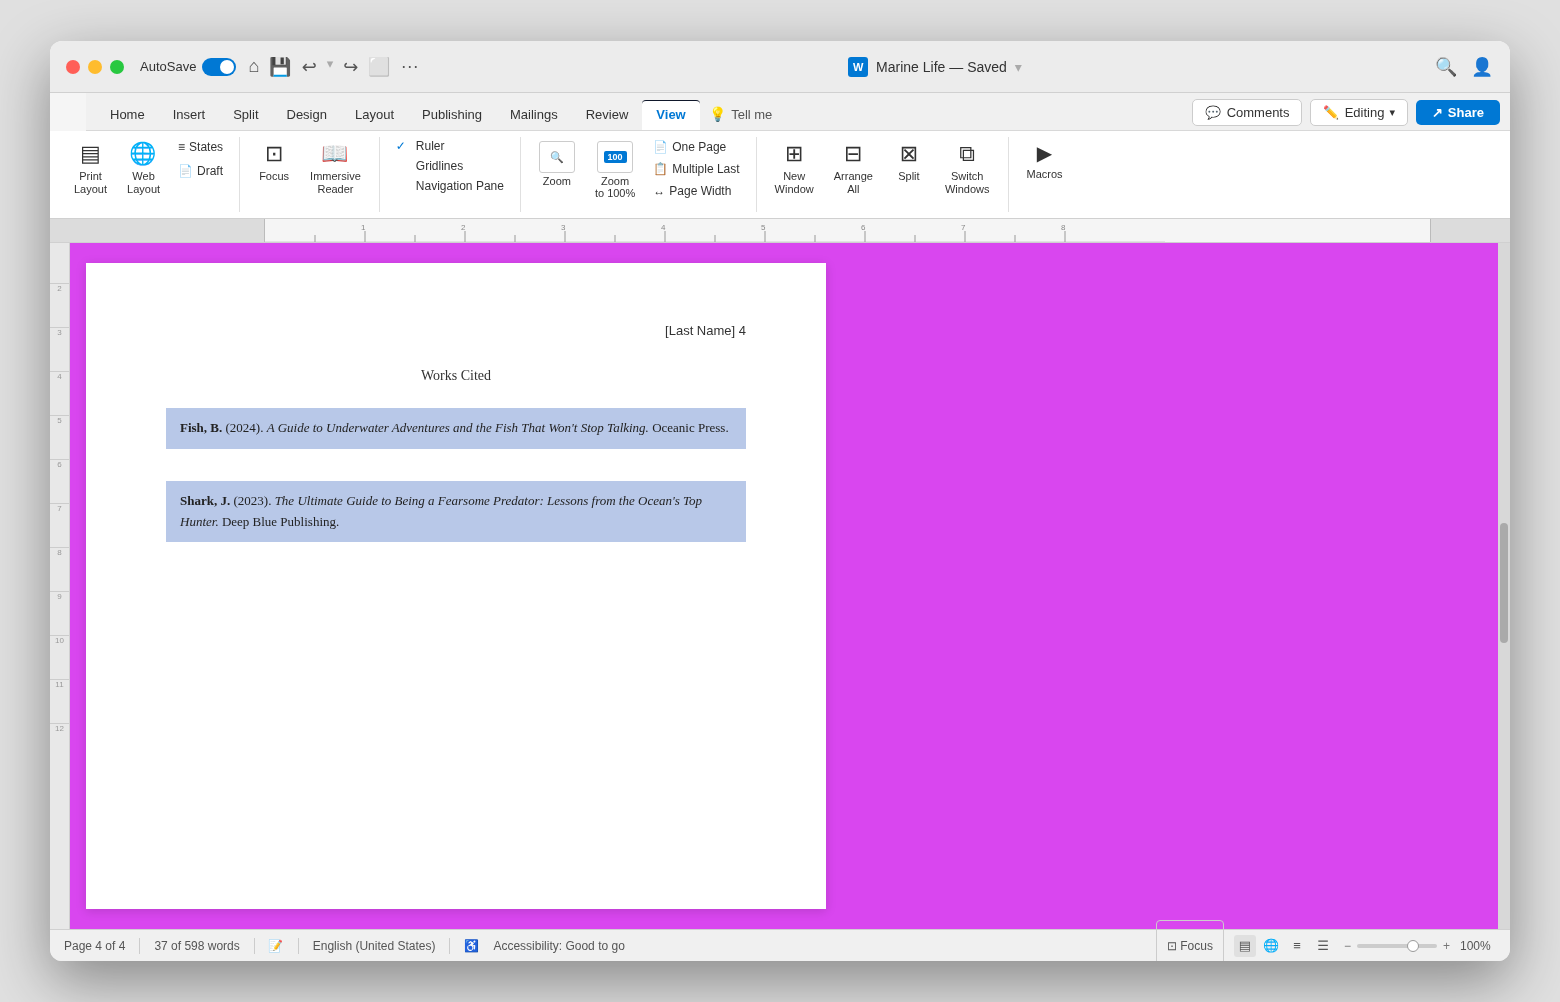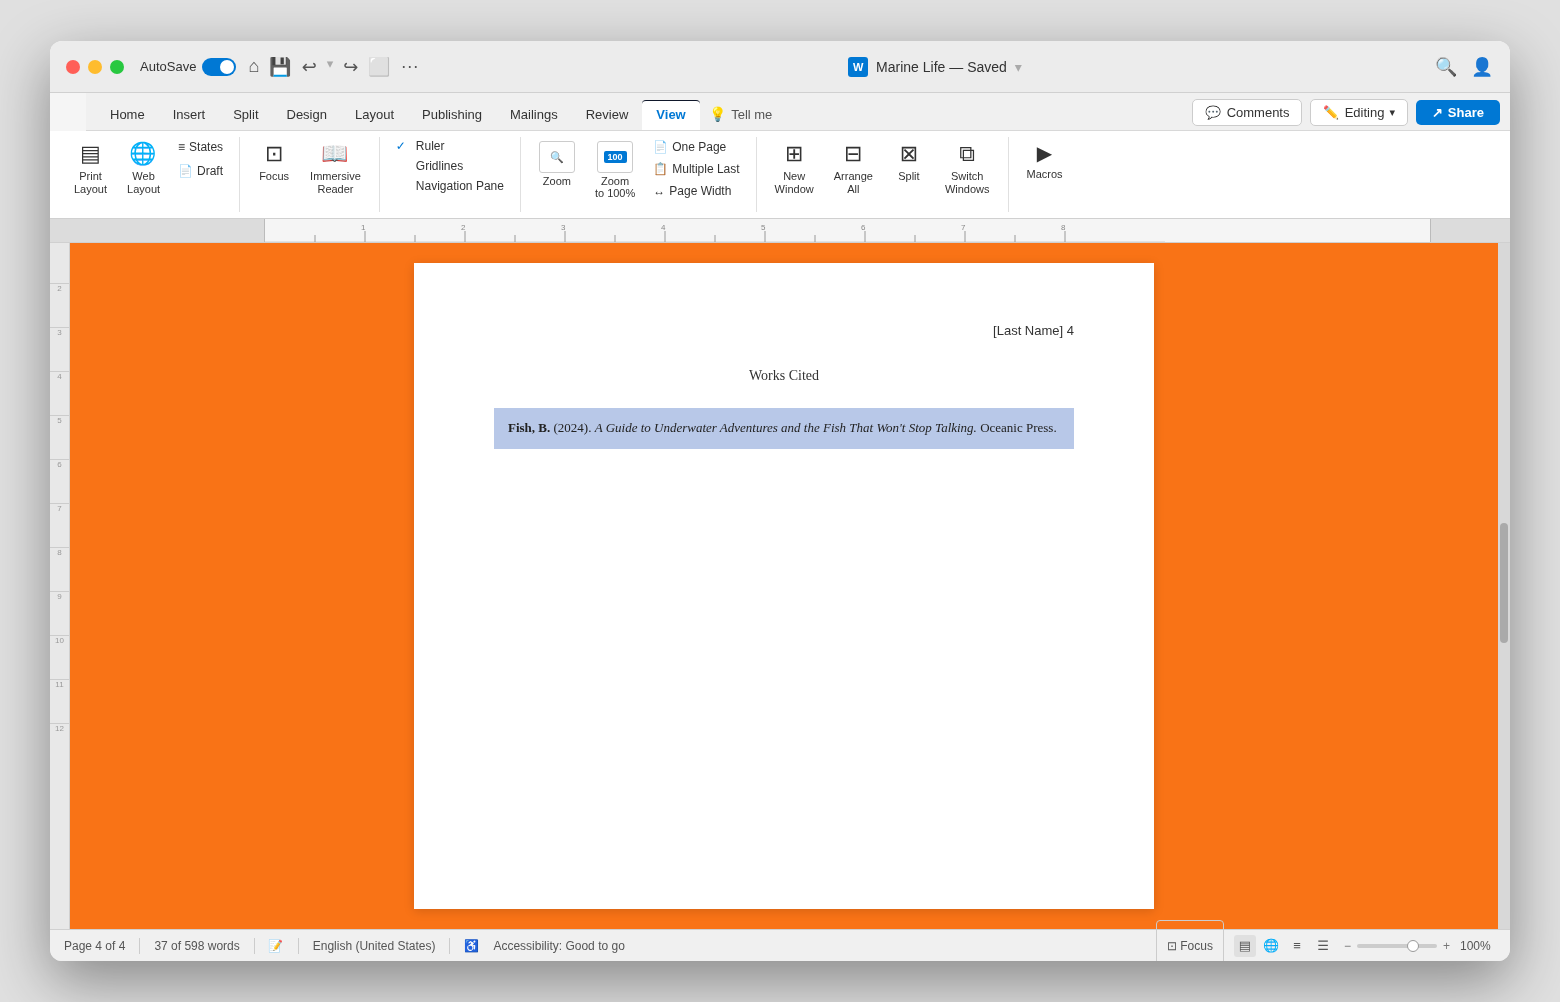--- a/index.html
+++ b/index.html
@@ -323,24 +323,24 @@
     .left-ruler-tick {
       height: 44px;
       display: flex;
       align-items: flex-start;
       justify-content: center;
       width: 100%;
       border-top: 1px solid #ccc;
     }
     .content-area {
       flex: 1;
-      background: #f97316;
+      background: #d946ef;
       overflow-y: auto;
       display: flex;
-      justify-content: center;
+      justify-content: flex-start;
       padding: 20px 16px;
     }
     .page {
       width: 740px;
       min-height: 640px;
       background: white;
       box-shadow: 0 2px 10px rgba(0,0,0,0.15);
       padding: 60px 80px 60px 80px;
       position: relative;
     }
@@ -703,20 +703,23 @@
       <div class="page">
         <div class="page-header-right">[Last Name] 4</div>
         <div class="works-cited-title">Works Cited</div>
 
         <div class="citation-block">
           <b>Fish, B.</b> <span>(2024).</span> <i>A Guide to Underwater Adventures and the Fish That Won't Stop Talking.</i> <span>Oceanic Press.</span>
         </div>
 
         <div class="citation-spacer"></div>
 
+        <div class="citation-block">
+          <b>Shark, J.</b> <span>(2023).</span> <i>The Ultimate Guide to Being a Fearsome Predator: Lessons from the Ocean's Top Hunter.</i> <span>Deep Blue Publishing.</span>
+        </div>
       </div>
     </div>
 
     <div class="scrollbar">
       <div class="scrollbar-thumb"></div>
     </div>
   </div>
 
   <div class="statusbar">
     <span>Page 4 of 4</span>

